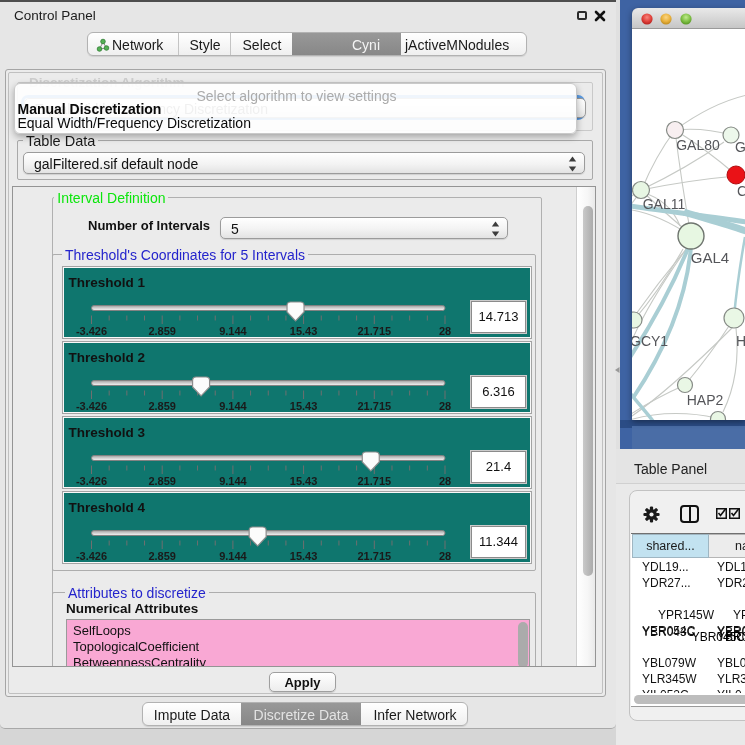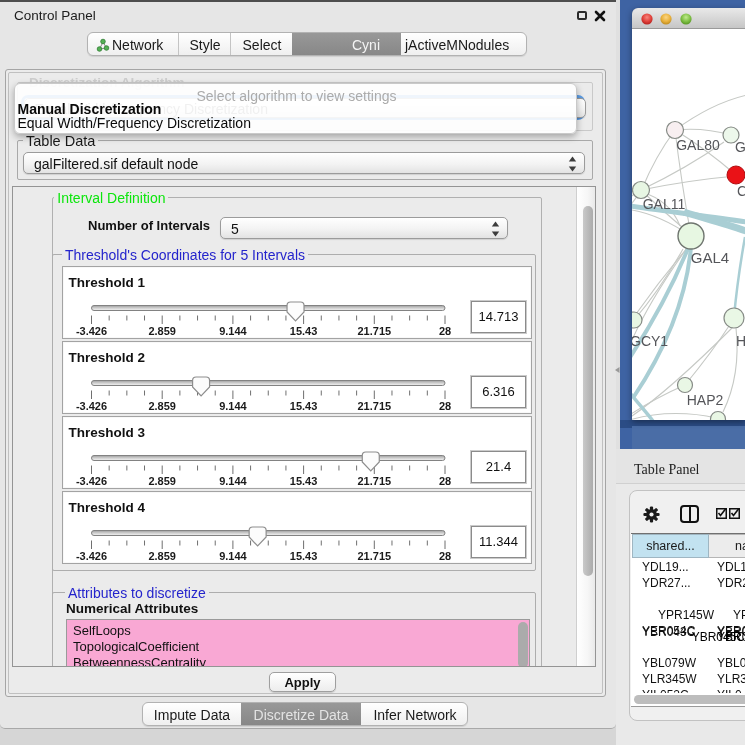--- a/index.html
+++ b/index.html
@@ -4,21 +4,21 @@
 html,body { width:745px; height:745px; overflow:hidden; }
 body { font-family:"Liberation Sans", sans-serif; background:#d6d6d6; position:relative; }
 .abs { position:absolute; }
 .t13 { font-size:13px; line-height:15px; color:#111; white-space:nowrap; position:absolute; }
 .tbox { position:absolute; border:1px solid #a9a9a9; border-radius:2px; }
 .leg { position:absolute; top:-8px; background:#ebebeb; padding:0 3px; font-size:14px; line-height:16px; white-space:nowrap; }
 .combo { position:absolute; border:1px solid #9b9b9b; border-radius:5px; background:linear-gradient(#ffffff,#f3f3f3 55%,#e3e3e3); box-shadow:0 1px 1px rgba(0,0,0,0.12); }
 .combo .ct { position:absolute; left:10px; top:3px; font-size:14px; line-height:16px; color:#111; white-space:nowrap; }
 .stepper { position:absolute; right:7px; top:3px; }
 .vbox { position:absolute; background:#fff; border:1px solid #8b8b8b; outline:1px solid #cbcbcb; font-size:13px; color:#111; text-align:center; }
-.thr { position:absolute; left:49px; width:470px; height:73px; border:1px solid #a3a3a3; box-shadow:inset 0 0 0 1px #f8f8f8; background:#ffffff; }
+.thr { position:absolute; left:49px; width:470px; height:73px; border:1px solid #a3a3a3; box-shadow:inset 0 0 0 1px #f8f8f8; background:#0f766e; }
 .seg { position:absolute; font-size:14px; line-height:22px; color:#1a1a1a; text-align:center; }
 </style></head><body>
 <div class="abs" style="left:0;top:0;width:616px;height:729px;background:#e6e6e6;border-bottom:1px solid #a8a8a8;border-radius:0 0 5px 5px;"></div>
 <div class="abs" style="left:0;top:0;width:616px;height:2px;background:#4e4e4e;"></div>
 <div class="t13" style="left:14px;top:8px;color:#1c1c1c;font-size:13.5px;">Control Panel</div>
 <div class="abs" style="left:577px;top:11px;width:10px;height:9px;border:2px solid #2a2a2a;border-radius:2px;"></div>
 <svg class="abs" style="left:594px;top:10px" width="12" height="12">
     <path d="M2,2 L10,10 M10,2 L2,10" stroke="#111" stroke-width="2.6" stroke-linecap="round"></path>
   </svg>
 <div class="abs" style="left:87px;top:32px;width:440px;height:24px;border:1px solid #b2b2b2;border-radius:6px;background:linear-gradient(#ffffff,#efefef);box-shadow:0 1px 1px rgba(0,0,0,0.1);overflow:hidden;">
@@ -360,21 +360,21 @@
       <text x="630" y="346">GCY1</text>
       <text x="736" y="346">H</text>
       <text x="705" y="405" text-anchor="middle">HAP2</text>
     </g>
   </svg>
 <svg class="abs" style="left:614px;top:366px" width="7" height="8">
     <path d="M5.5,1 L1,4 L5.5,7 Z" fill="#999999"></path>
   </svg>
 <div class="abs" style="left:616px;top:449px;width:129px;height:296px;background:#e9e9e9;"></div>
 <div class="abs" style="left:616px;top:449px;width:129px;height:35px;background:#e4e4e4;border-bottom:1px solid #d0d0d0;"></div>
-<div class="t13" style="left:634px;top:462px;color:#222;font-size:14px;font-family:Liberation Serif, serif;">Table Panel</div>
+<div class="t13" style="left:634px;top:462px;color:#222;font-size:14px;">Table Panel</div>
 <div class="abs" style="left:629px;top:490px;width:120px;height:231px;background:#f0f0f0;border:1px solid #c2c2c2;border-radius:8px 0 0 8px;"></div>
 <svg class="abs" style="left:643px;top:506px" width="17" height="17" viewBox="0 0 17 17">
     <g fill="#1a1a1a">
       <circle cx="8.5" cy="8.5" r="5.4"></circle>
       <rect x="6.9" y="0.4" width="3.2" height="4.2" rx="1.1" transform="rotate(0 8.5 8.5)"></rect>
       <rect x="6.9" y="0.4" width="3.2" height="4.2" rx="1.1" transform="rotate(45 8.5 8.5)"></rect>
       <rect x="6.9" y="0.4" width="3.2" height="4.2" rx="1.1" transform="rotate(90 8.5 8.5)"></rect>
       <rect x="6.9" y="0.4" width="3.2" height="4.2" rx="1.1" transform="rotate(135 8.5 8.5)"></rect>
       <rect x="6.9" y="0.4" width="3.2" height="4.2" rx="1.1" transform="rotate(180 8.5 8.5)"></rect>
       <rect x="6.9" y="0.4" width="3.2" height="4.2" rx="1.1" transform="rotate(225 8.5 8.5)"></rect>

